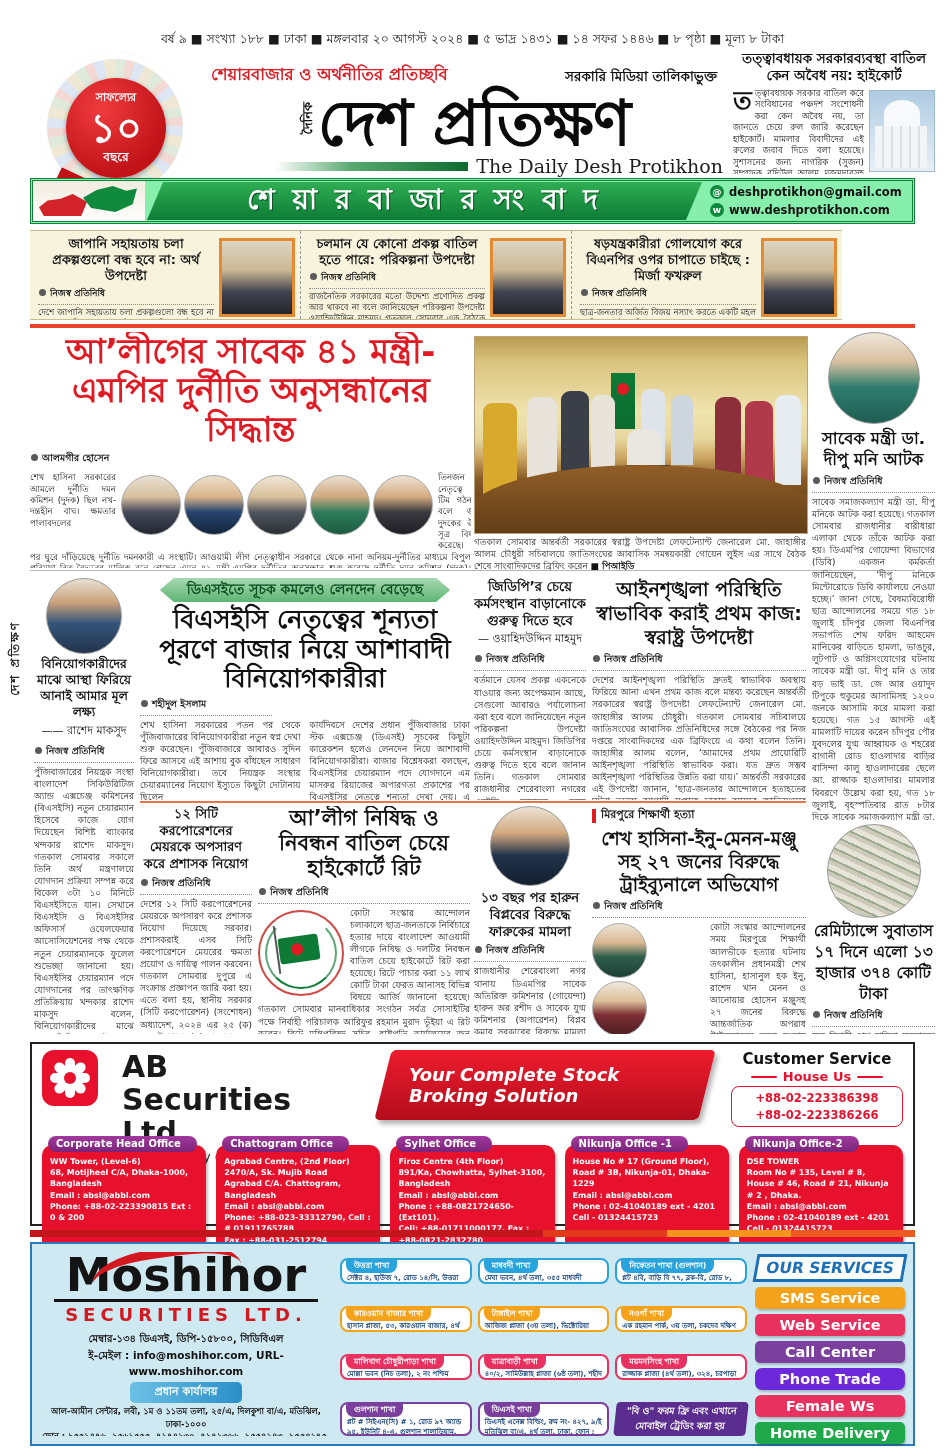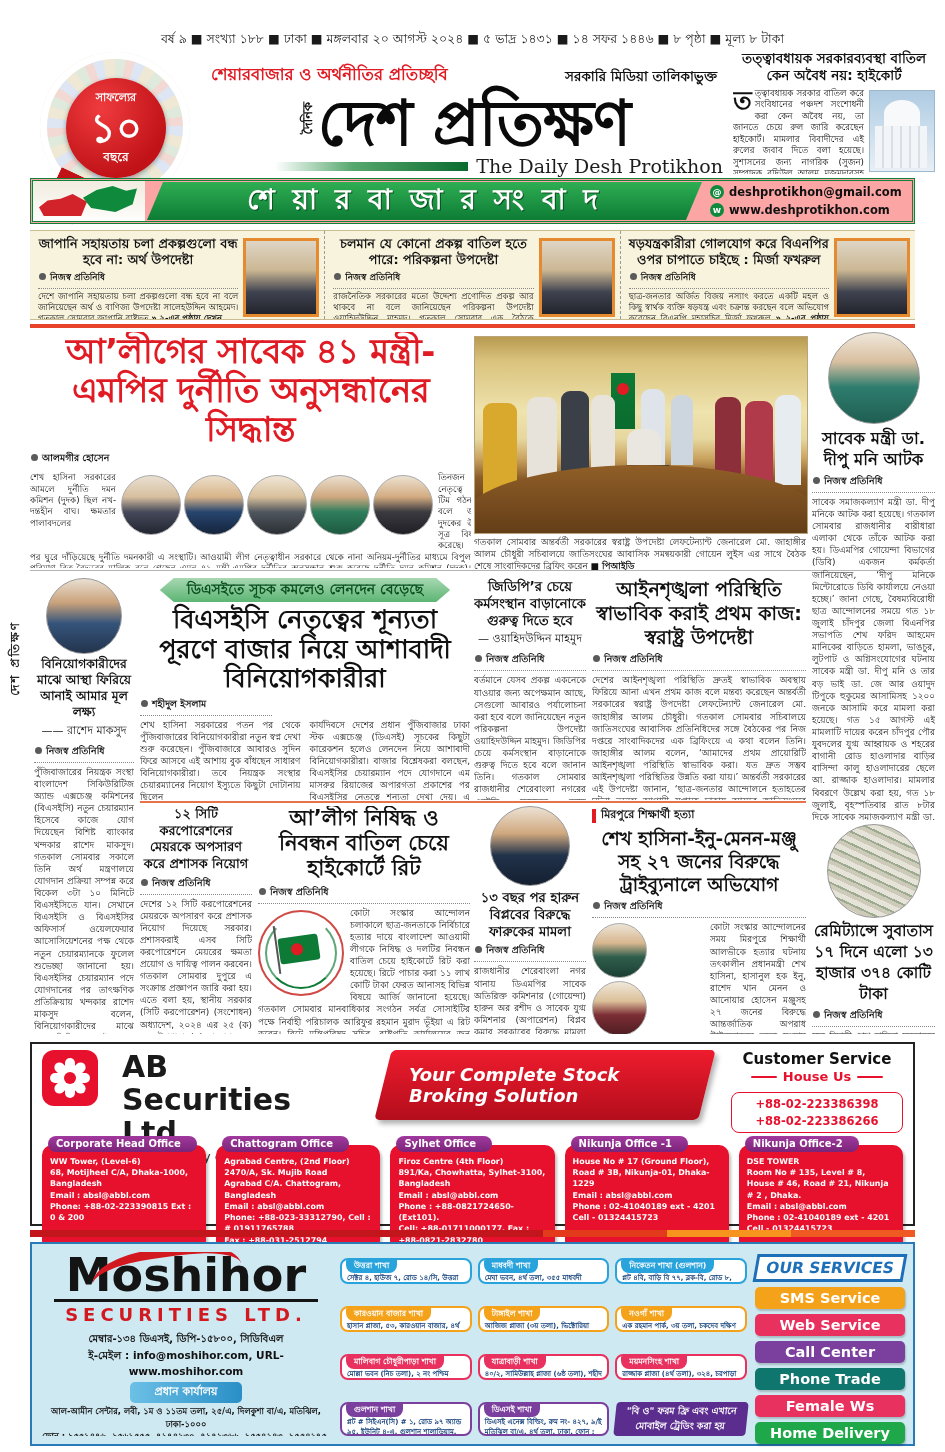--- a/index.html
+++ b/index.html
@@ -40,36 +40,36 @@
   .court{left:733px;top:50px;width:202px;height:124px;overflow:hidden;}
   .court-title{font-size:13.5px;font-weight:bold;text-align:center;line-height:1.25;}
   .court-body{margin-top:4px;font-size:8.7px;line-height:1.32;text-align:justify;}
   .court-img{float:right;width:64px;height:80px;margin:2px 0 2px 5px;position:relative;border:1px solid #9cb8cd;
       background:linear-gradient(180deg,#aecbe2 0%,#cfe0ee 55%,#e8eef4 100%);}
   .court-dome{position:absolute;left:14px;top:9px;width:36px;height:27px;background:#f7f9fa;border-radius:50% 50% 0 0;}
   .court-base{position:absolute;left:5px;top:35px;width:52px;height:42px;
       background:repeating-linear-gradient(90deg,#f2f5f7 0 7px,#d8e0e6 7px 9px);}
   .drop-cap{float:left;font-size:25px;font-weight:bold;line-height:.95;margin:1px 3px 0 0;}
   
-  .share{left:30px;top:178px;width:885px;height:46px;display:flex;border:3px double #12823b;background:#fca5a5;box-sizing:border-box;}
+  .share{left:30px;top:178px;width:885px;height:46px;display:flex;border:3px double #12823b;background:#86efac;box-sizing:border-box;}
   .share-gfx{flex:0 0 112px;position:relative;background:linear-gradient(180deg,#f2ece0,#fdfdfb);overflow:hidden;}
   .bear{position:absolute;left:6px;bottom:5px;width:48px;height:22px;background:#d2232a;
       clip-path:polygon(0 60%,18% 30%,45% 22%,70% 0,100% 35%,88% 100%,10% 100%);}
   .bull{position:absolute;right:8px;top:5px;width:54px;height:26px;background:#0f8a3d;
       clip-path:polygon(0 45%,25% 15%,55% 0,80% 18%,100% 10%,92% 70%,60% 100%,15% 85%);}
   .share-mid{flex:1;margin:1px 2px;background:linear-gradient(180deg,#2fae53 0%,#0d7c35 100%);
       display:flex;align-items:center;justify-content:center;
       clip-path:polygon(16px 0,100% 0,calc(100% - 16px) 100%,0 100%);}
   .share-title{color:#fff;font-weight:bold;font-size:28px;letter-spacing:4px;text-shadow:1px 1px 0 #064d1e;white-space:nowrap;}
   .share-contact{flex:0 0 196px;display:flex;flex-direction:column;justify-content:center;gap:4px;padding:0 6px;}
   .contact-row{display:flex;align-items:center;gap:5px;font-size:11.5px;font-weight:bold;color:#111;}
   .cicon{width:14px;height:14px;border-radius:50%;background:#0f8a3d;color:#fff;font-size:9px;font-weight:bold;
       display:flex;align-items:center;justify-content:center;flex:0 0 auto;}
   
-  .briefs{left:30px;top:230px;width:885px;height:90px;display:flex;background:#f8f3dd;
+  .briefs{left:30px;top:230px;width:812px;height:90px;display:flex;background:#f8f3dd;
       border-top:1px solid #cbbd92;border-bottom:1px solid #cbbd92;box-sizing:border-box;}
   .brief{flex:1;position:relative;padding:5px 86px 4px 8px;border-right:1px dashed #999;overflow:hidden;}
   .brief:last-child{border-right:none;}
   .brief-photo{position:absolute;right:5px;top:7px;width:70px;height:73px;border:3px solid #e58a2f;
       background:linear-gradient(180deg,#ded5c5 0%,#cbb793 40%,#3f4350 70%,#23242c 100%);}
   .brief-title{font-size:12.8px;font-weight:bold;text-align:center;line-height:1.25;}
   .brief .byline{font-size:8.8px;margin:2px 0;}
   .brief-body{font-size:8.4px;line-height:1.3;text-align:justify;}
   .rule-red{left:30px;top:324px;width:885px;height:4px;background:#e8432b;}
   
@@ -155,21 +155,21 @@
   .ab-sub{font-size:13px;color:#333;text-align:center;}
   .ab-slogan{margin-left:24px;background:linear-gradient(180deg,#ee1c2e,#b30d1c);color:#fff;font-weight:bold;
       font-size:18px;font-style:italic;padding:14px 26px;transform:skewX(-14deg);border-radius:5px;
       box-shadow:4px 4px 5px rgba(0,0,0,.3);}
   .ab-slogan>span{display:inline-block;transform:skewX(14deg);}
   .ab-cs{margin-left:auto;text-align:center;flex:0 0 172px;}
   .ab-cs-title{font-size:15px;font-weight:bold;color:#111;}
   .ab-cs-call{color:#e8112d;font-size:13px;font-weight:bold;display:flex;align-items:center;gap:6px;justify-content:center;margin-top:1px;}
   .ab-cs-call::before,.ab-cs-call::after{content:"";flex:0 0 26px;height:2px;background:#e8112d;border-radius:2px;}
   .ab-phones{border:1.5px solid #e8112d;border-radius:8px;padding:3px 6px;color:#e8112d;font-weight:bold;
-      font-size:11.5px;line-height:1.45;margin-top:8px;}
+      font-size:11.5px;line-height:1.45;margin-top:2px;}
   .ab-offices{display:flex;gap:10px;margin-top:15px;}
   .ab-office{flex:1;background:#e8112d;border-radius:10px;color:#fff;padding:11px 8px 5px;position:relative;
       min-height:68px;box-shadow:2px 3px 3px rgba(0,0,0,.25);}
   .ab-pill{position:absolute;top:-9px;left:6px;background:linear-gradient(180deg,#a1399e,#7b2478);color:#fff;
       font-size:10px;font-weight:bold;padding:2px 16px 3px 8px;border-radius:10px;white-space:nowrap;}
   .ab-txt{font-size:7.9px;line-height:1.42;white-space:pre-line;font-weight:bold;}
   .grad-bar{left:30px;top:1230px;width:885px;height:7px;
       background:linear-gradient(90deg,#c3151c 0 58%,#e23a1a 58% 72%,#f7941d 72% 86%,#ef5a22 86% 100%);}
   
   .mosh{left:30px;top:1242px;width:885px;height:204px;background:#cfe9f2;border:2px solid #2a7ab8;box-sizing:border-box;
@@ -195,21 +195,21 @@
   .c-pink{border-color:#e8315e;}  .c-pink .mb-pill{background:#e8315e;}
   .c-purple{border-color:#7b3f9e;}.c-purple .mb-pill{background:#7b3f9e;}
   .mosh-ribbon{background:#5b2d8e;color:#fff;font-size:9.3px;font-weight:bold;display:flex;align-items:center;
       justify-content:center;text-align:center;border-radius:4px;transform:skewX(-6deg);padding:2px 4px;}
   .mosh-services{flex:0 0 150px;display:flex;flex-direction:column;gap:5px;padding-top:2px;}
   .svc-title{background:#fff;border:3px solid #1d6fb8;color:#1d6fb8;font-weight:bold;font-size:15.5px;text-align:center;
       transform:skewX(-10deg);padding:2px 0;}
   .svc{color:#fff;font-weight:bold;font-size:14.5px;text-align:center;border-radius:5px;padding:3px 0;
       box-shadow:1px 2px 2px rgba(0,0,0,.2);}
   .s0{background:#f5a21b;} .s1{background:#e8315e;} .s2{background:#7b3f9e;}
-  .s3{background:#0f766e;} .s4{background:#e8315e;} .s5{background:#1fa84a;}
+  .s3{background:#6d28d9;border-radius:7px;} .s4{background:#e8315e;border-radius:6px;} .s5{background:#1fa84a;}
 </style>
 </head>
 <body>
 
 <div class="page">
 
   <div class="abs dateline">বর্ষ ৯ ■ সংখ্যা ১৮৮ ■ ঢাকা ■ মঙ্গলবার ২০ আগস্ট ২০২৪ ■ ৫ ভাদ্র ১৪৩১ ■ ১৪ সফর ১৪৪৬ ■ ৮ পৃষ্ঠা ■ মূল্য ৮ টাকা</div>
 
   <div class="abs anniv">
     <div class="anniv-ring"></div>

